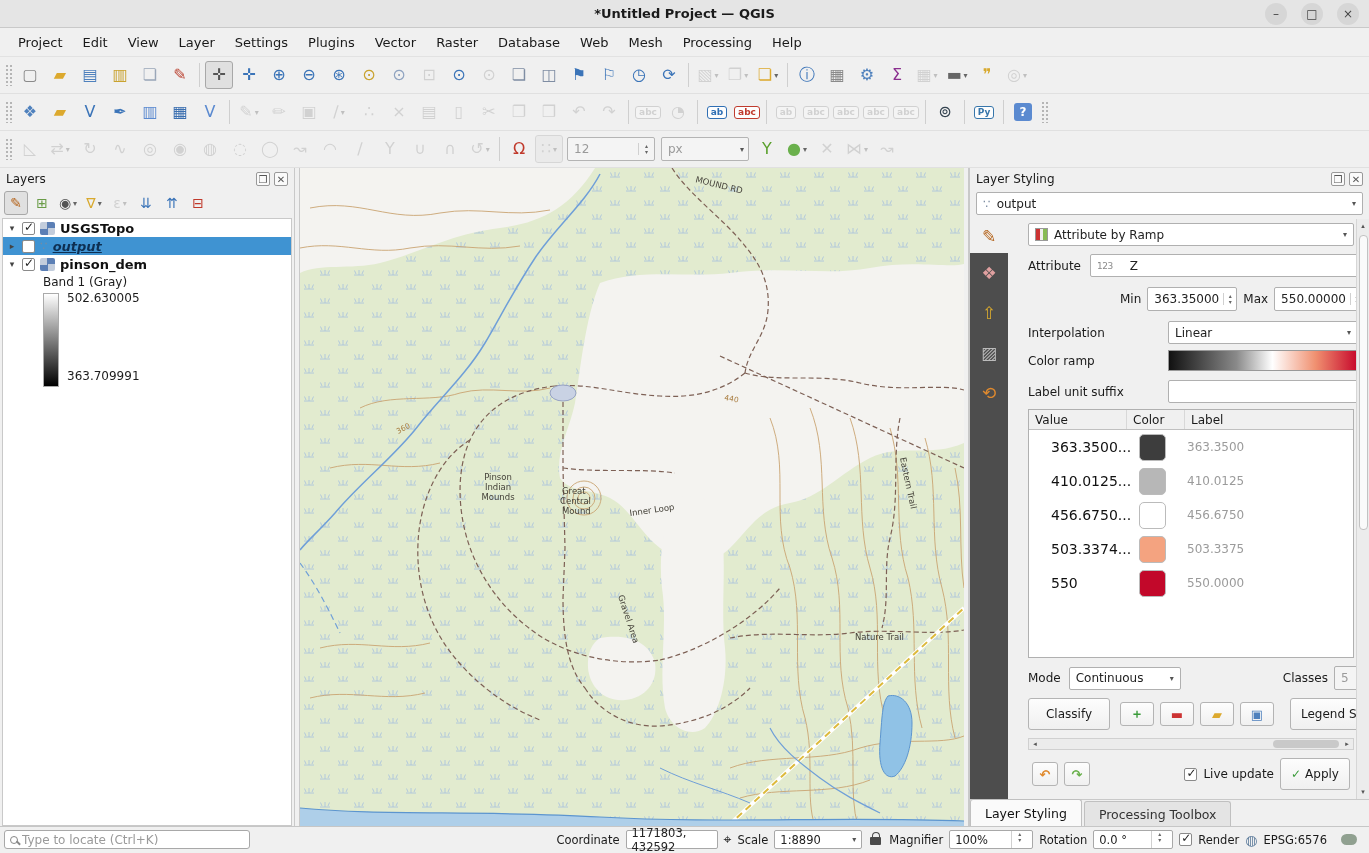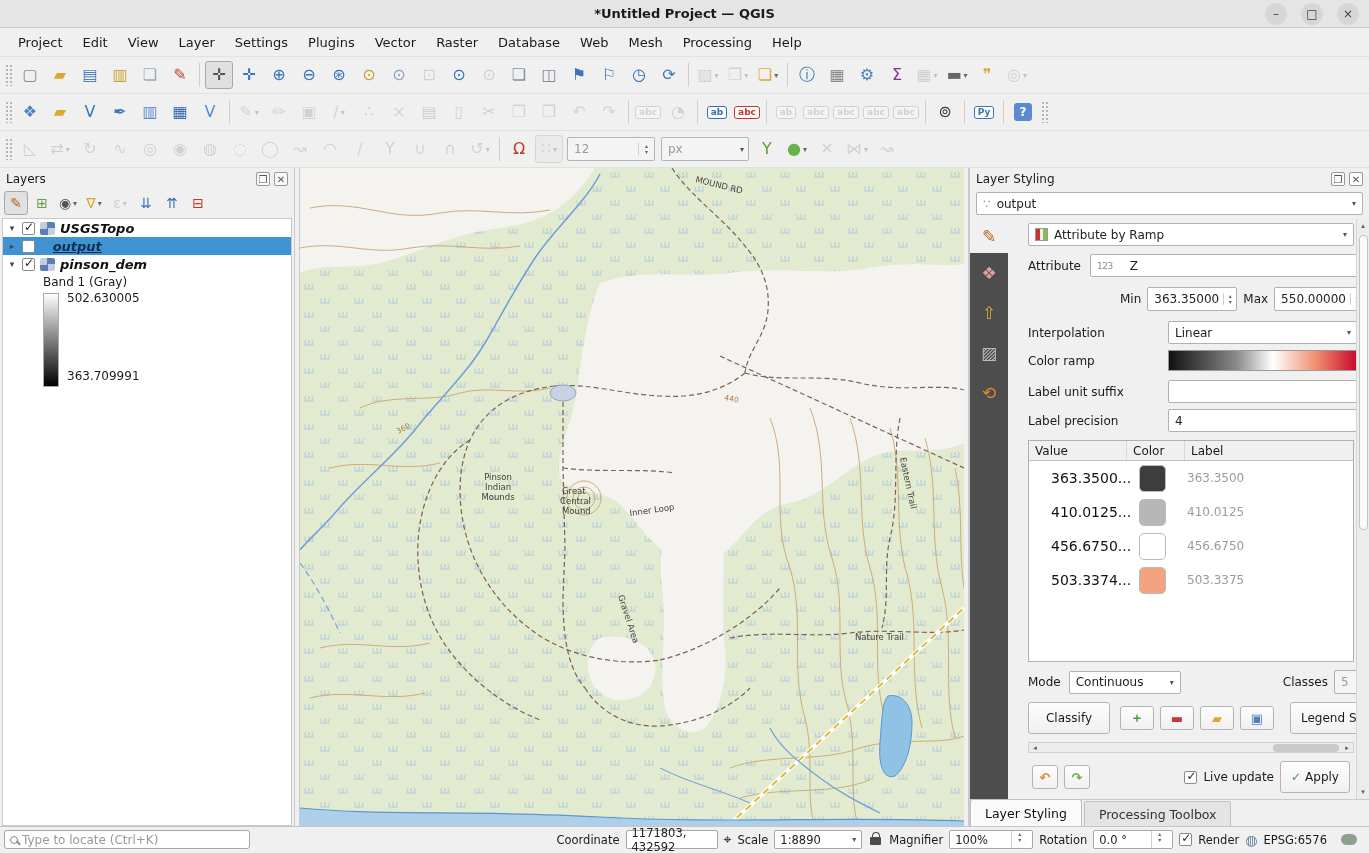--- a/index.html
+++ b/index.html
@@ -45,21 +45,21 @@
   .ptoolbar .glyph{font-size:14px;}
   
   .ltree{flex:1;background:#fff;border:1px solid #c9c9c9;margin:2px 2px 0 2px;font-size:13px;overflow:hidden;}
   .trow-l{display:flex;align-items:center;height:18px;padding-left:4px;gap:5px;}
   .trow-l.sel{background:#3f93d2;}
   .twisty{width:10px;font-size:9px;color:#444;text-align:center;}
   .cb{width:13px;height:13px;background:#fff;border:1px solid #8a8a8a;border-radius:2px;position:relative;flex:0 0 auto;}
   .cb.checked::after{content:"✓";position:absolute;left:1px;top:-3px;font-size:12px;color:#222;}
   .rico{width:15px;height:13px;border-radius:2px;background:conic-gradient(#5b7fb5 25%,#c3cddc 0 50%,#5b7fb5 0 75%,#c3cddc 0);flex:0 0 auto;}
   .pcico{font-size:12px;color:#7a8aa0;line-height:1;}
-  .lname{font-weight:bold;color:#111;font-style:italic;}
+  .lname{font-weight:bold;color:#111;}
   .lname.out{font-style:italic;text-decoration:underline;color:#0e2f52;}
   .band-block{position:relative;padding:2px 0 0 64px;color:#1c1c1c;font-size:12px;}
   .band-title{margin-left:-24px;}
   .grad{position:absolute;left:40px;top:20px;width:16px;height:94px;background:linear-gradient(#ffffff,#000000);border:1px solid #aaa;}
   .gmax{margin-top:2px;}
   .gmin{margin-top:64px;}
   
   .layer-combo{height:23px;background:#fff;border:1px solid #b0b0b0;border-radius:2px;margin:2px 6px 4px 6px;display:flex;align-items:center;padding:0 6px;gap:6px;}
   .layer-combo .sp{flex:1;}
   .sbody{flex:1;display:flex;overflow:hidden;position:relative;}
@@ -696,26 +696,20 @@
         <div class="srow" style="margin-bottom:9px;">
           <span class="slabel" style="width:140px;">Color ramp</span>
           <div class="rampbar" style="margin-right:-2px;"></div>
         </div>
         <div class="srow">
           <span class="slabel" style="width:140px;">Label unit suffix</span>
           <div class="field" style="flex:1;margin-right:-2px;">
             <span></span>
           </div>
         </div>
-        <div class="srow" style="margin-bottom:8px;">
-          <span class="slabel" style="width:140px;">Label precision</span>
-          <div class="field" style="flex:1;margin-right:-2px;">
-            <span>4</span>
-          </div>
-        </div>
         <div class="rtable">
           <div class="rthead">
             <span class="c-val">Value</span>
             <span class="c-col">Color</span>
             <span class="c-lab">Label</span>
           </div>
           <div id="ramprows">
               <div class="trow">
                 <span class="tv">363.3500...</span>
                 <span class="tc">
@@ -737,20 +731,27 @@
                 </span>
                 <span class="tl">456.6750</span>
               </div>
               <div class="trow">
                 <span class="tv">503.3374...</span>
                 <span class="tc">
                   <span class="swatch" style="background: rgb(244, 163, 128);"></span>
                 </span>
                 <span class="tl">503.3375</span>
               </div>
+              <div class="trow">
+                <span class="tv">550</span>
+                <span class="tc">
+                  <span class="swatch" style="background: rgb(194, 8, 42);"></span>
+                </span>
+                <span class="tl">550.0000</span>
+              </div>
             </div>
         </div>
         <div class="srow" style="margin-top:8px;">
           <span class="slabel">Mode</span>
           <div class="field combo" style="width:112px;margin-left:8px;gap:16px;">
             <span>Continuous</span>
             <span class="cmb-arrow">▾</span>
           </div>
           <span class="sp" style="flex:1;"></span>
           <span class="slabel">Classes</span>

